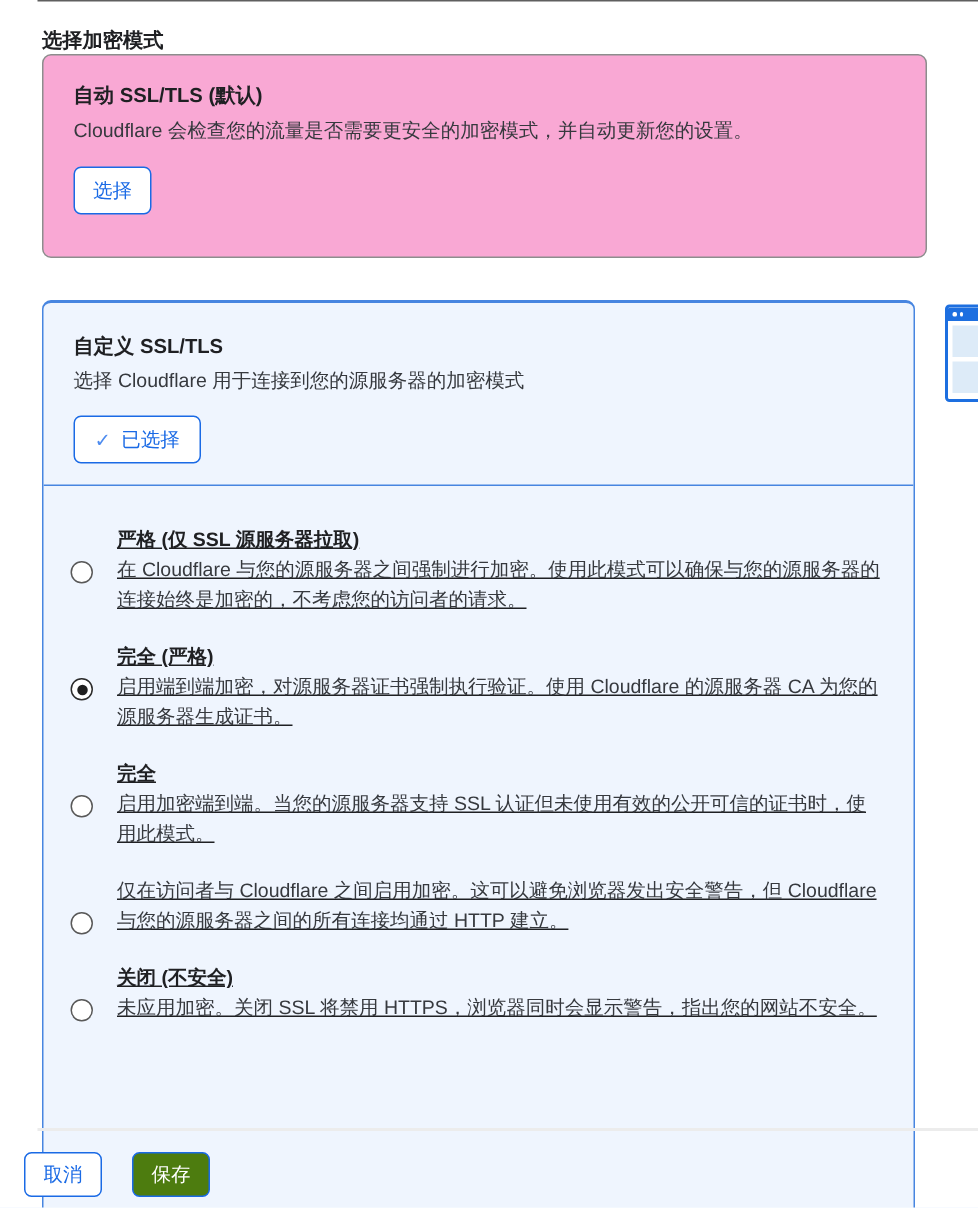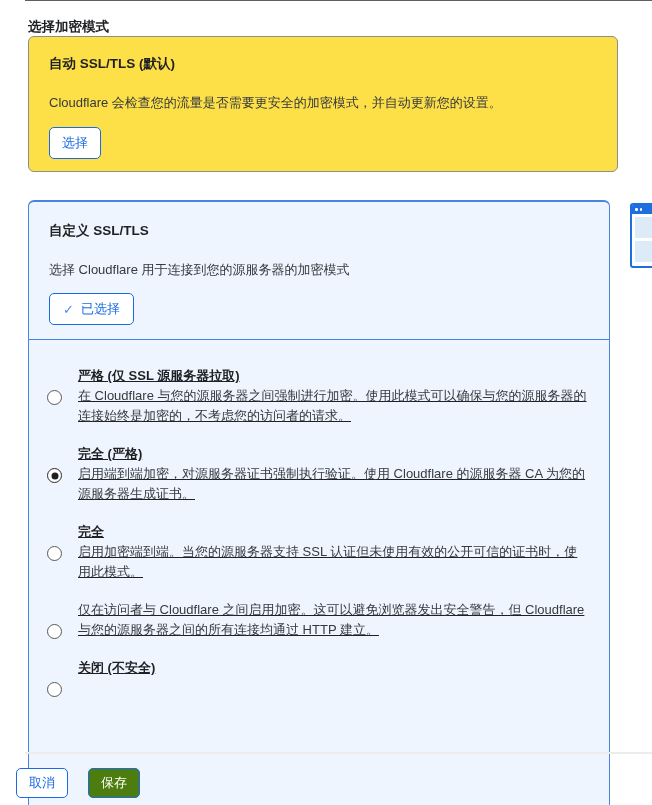--- a/index.html
+++ b/index.html
@@ -15,32 +15,32 @@
     height: 1px; background: #5f5f5f;
   }
   .page-title {
     position: absolute; left: 28px; top: 18px;
     font-size: 13.5px; font-weight: bold; color: #1f2023;
   }
   
   .card-auto {
     position: absolute; left: 28px; top: 36px;
     width: 590px; height: 136px;
-    background: #fde047;
+    background: #f9a8d4;
     border: 1px solid #8d8d8d;
     border-radius: 6px;
     padding: 16px 20px 20px 20px;
   }
   .card-title {
     font-size: 13.5px; font-weight: bold; color: #1f2023;
     line-height: 22px;
   }
   .card-desc {
     font-size: 13px; color: #36393e; line-height: 21px;
-    margin-top: 17px;
+    margin-top: 1px;
   }
   .btn-outline {
     display: inline-flex; align-items: center; justify-content: center;
     margin-top: 14px;
     min-width: 48px; height: 32px; padding: 0 12px;
     background: #ffffff;
     border: 1px solid #1a6ae5; border-radius: 5px;
     color: #1a6ae5; font-size: 13px;
     cursor: pointer;
   }
@@ -178,20 +178,21 @@
       <div class="radio"></div>
       <div class="option-text">
         <div class="option-desc">仅在访问者与 Cloudflare 之间启用加密。这可以避免浏览器发出安全警告，但 Cloudflare 与您的源服务器之间的所有连接均通过 HTTP 建立。</div>
       </div>
     </div>
 
     <div class="option">
       <div class="radio"></div>
       <div class="option-text">
         <div class="option-title">关闭 (不安全)</div>
+        <div class="option-desc">未应用加密。关闭 SSL 将禁用 HTTPS，浏览器同时会显示警告，指出您的网站不安全。</div>
       </div>
     </div>
 
   </div>
 </section>
 
 <div class="mini-window">
   <div class="mini-window-titlebar">
     <span class="mini-dot"></span>
     <span class="mini-dot"></span>

